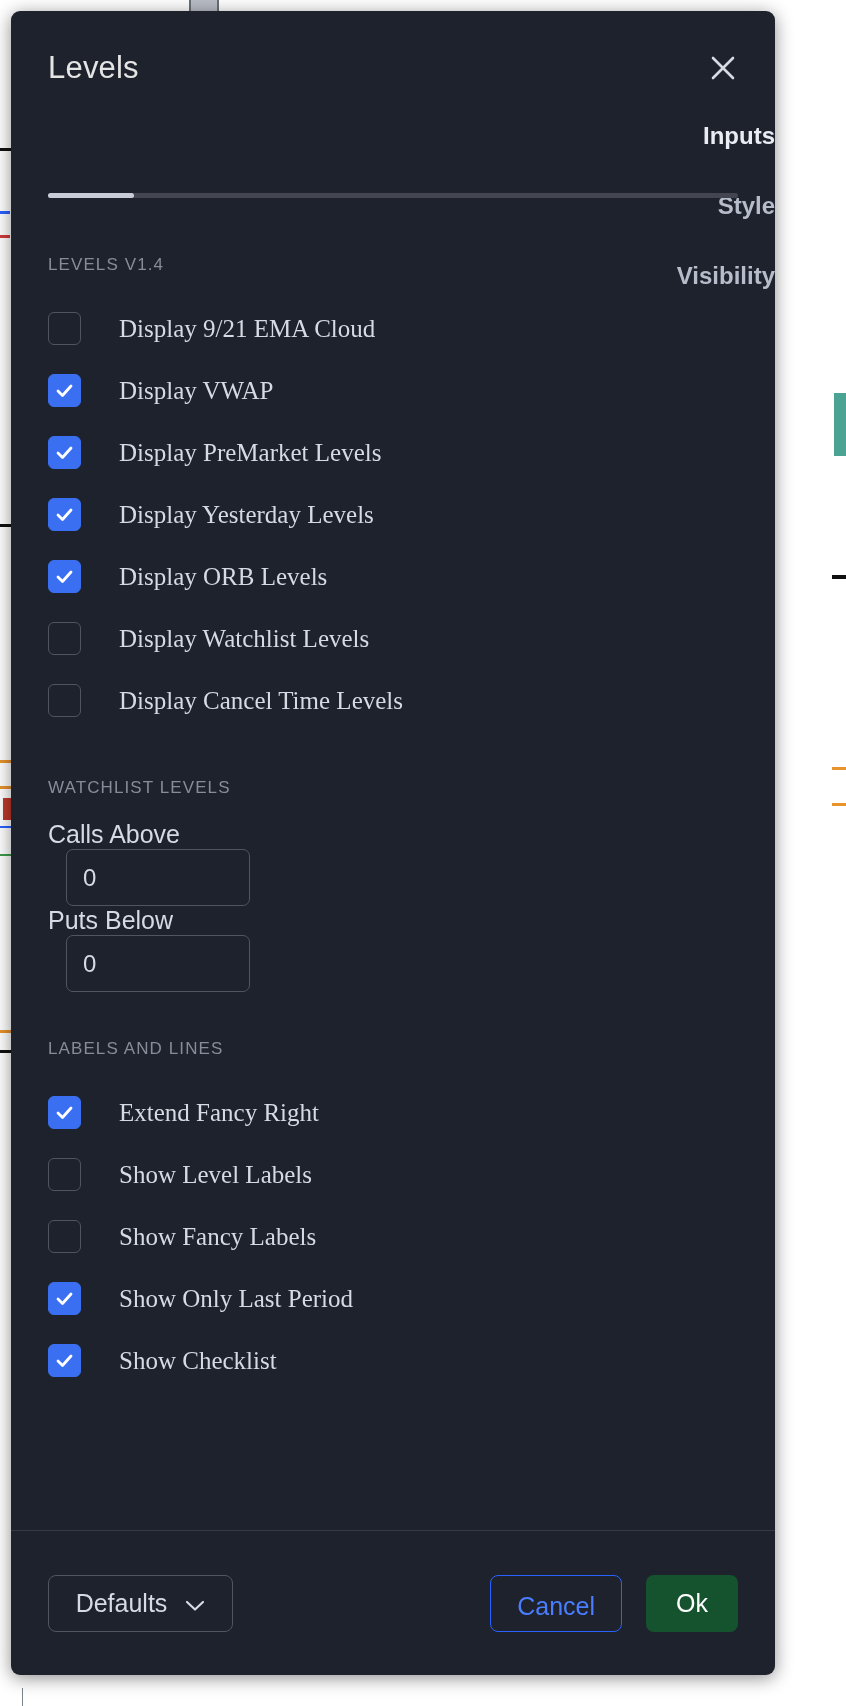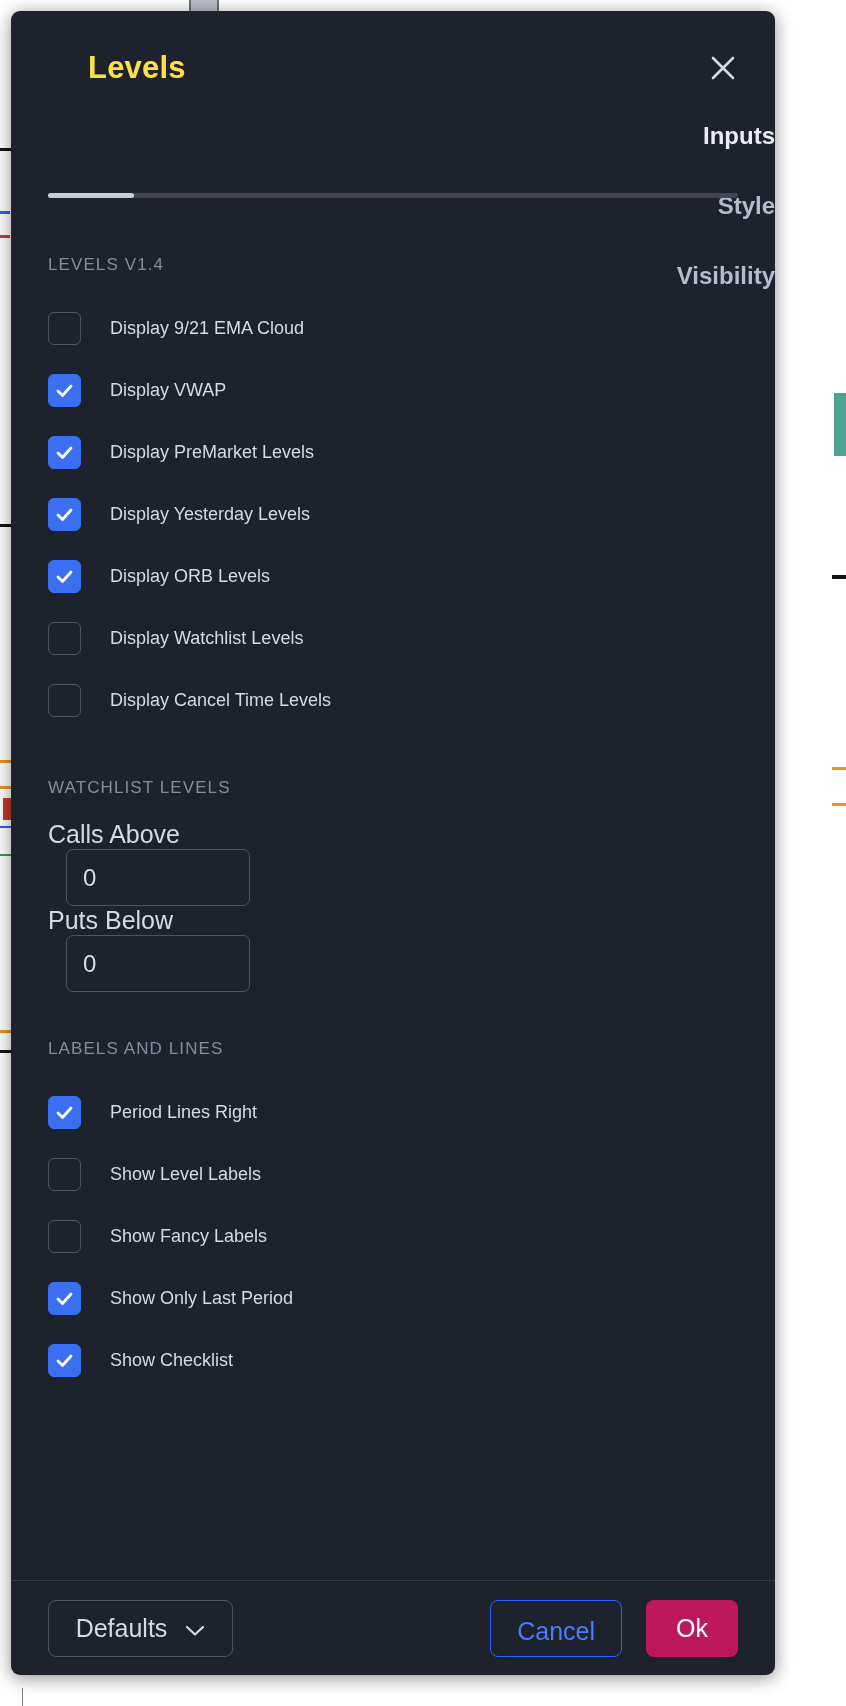--- a/index.html
+++ b/index.html
@@ -65,24 +65,23 @@
     height: 113px;
     flex: 0 0 auto;
     display: flex;
     align-items: center;
     justify-content: space-between;
     padding: 0 30px 0 37px;
     box-sizing: border-box;
   }
   .dialog-title {
     font-size: 31px;
-    font-weight: 700;
-    color: #fde047;
+    font-weight: 400;
+    color: #e5e5e5;
     letter-spacing: 0.2px;
-    margin-left: 40px;
   }
   .close-btn {
     width: 44px;
     height: 44px;
     display: flex;
     align-items: center;
     justify-content: center;
     cursor: pointer;
   }
   .close-btn svg { display: block; }
@@ -162,24 +161,25 @@
   .cbox.off {
     border: 1.6px solid #4f5460;
     background: transparent;
   }
   .cbox.on {
     background: #3a6ff2;
     border: 1.6px solid #3a6ff2;
   }
   .cbox.on svg { display: block; }
   .check-label {
-    margin-left: 29px;
-    font-size: 18px;
+    margin-left: 38px;
+    font-size: 25px;
     color: #d6dae2;
     line-height: 1;
+    font-family: Liberation Serif, serif;
   }
 
   
   .field-row {
     display: flex;
     align-items: flex-start;
     margin-top: 8px;
     flex-direction: column;
   }
   .field-label {
@@ -199,21 +199,21 @@
     font-family: "Liberation Sans", sans-serif;
     font-size: 24px;
     padding: 0 16px;
     outline: none;
   }
   .field-gap { width: 16px; flex: 0 0 auto; }
 
   
   .dialog-footer {
     flex: 0 0 auto;
-    height: 95px;
+    height: 145px;
     border-top: 1px solid #363a45;
     display: flex;
     align-items: center;
     padding: 0 37px;
     box-sizing: border-box;
     margin-top: 24px;
   }
   .defaults-btn {
     height: 57px;
     min-width: 185px;
@@ -243,21 +243,21 @@
     font-size: 25px;
     padding: 16px 26px;
     cursor: pointer;
   }
   .ok-btn {
     height: 57px;
     margin-left: 24px;
     box-sizing: border-box;
     border: none;
     border-radius: 8px;
-    background: #be185d;
+    background: #14532d;
     color: #ffffff;
     font-family: "Liberation Sans", sans-serif;
     font-size: 25px;
     padding: 0 30px;
     cursor: pointer;
   }
 </style>
 </head>
 <body>
 
@@ -371,21 +371,21 @@
     </div>
 
     <div class="section-title">LABELS AND LINES</div>
 
     <div class="check-row">
       <span class="cbox on">
         <svg width="21" height="21" viewBox="0 0 21 21" aria-hidden="true">
             <path d="M4 11 L8.5 15.5 L17 6" fill="none" stroke="#ffffff" stroke-width="2.8" stroke-linecap="round" stroke-linejoin="round"></path>
           </svg>
       </span>
-      <span class="check-label">Period Lines Right</span>
+      <span class="check-label">Extend Fancy Right</span>
     </div>
 
     <div class="check-row">
       <span class="cbox off"></span>
       <span class="check-label">Show Level Labels</span>
     </div>
 
     <div class="check-row">
       <span class="cbox off"></span>
       <span class="check-label">Show Fancy Labels</span>

